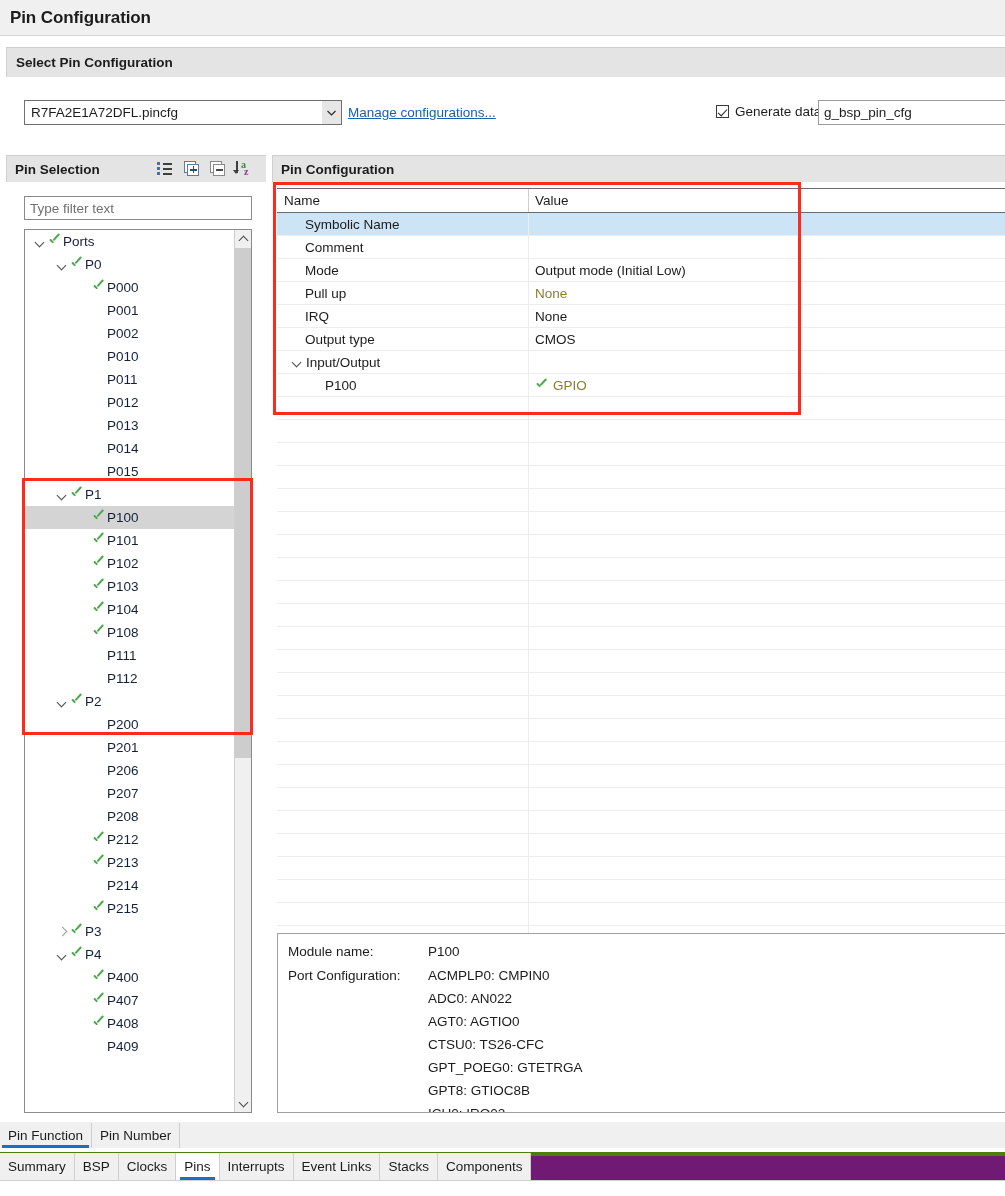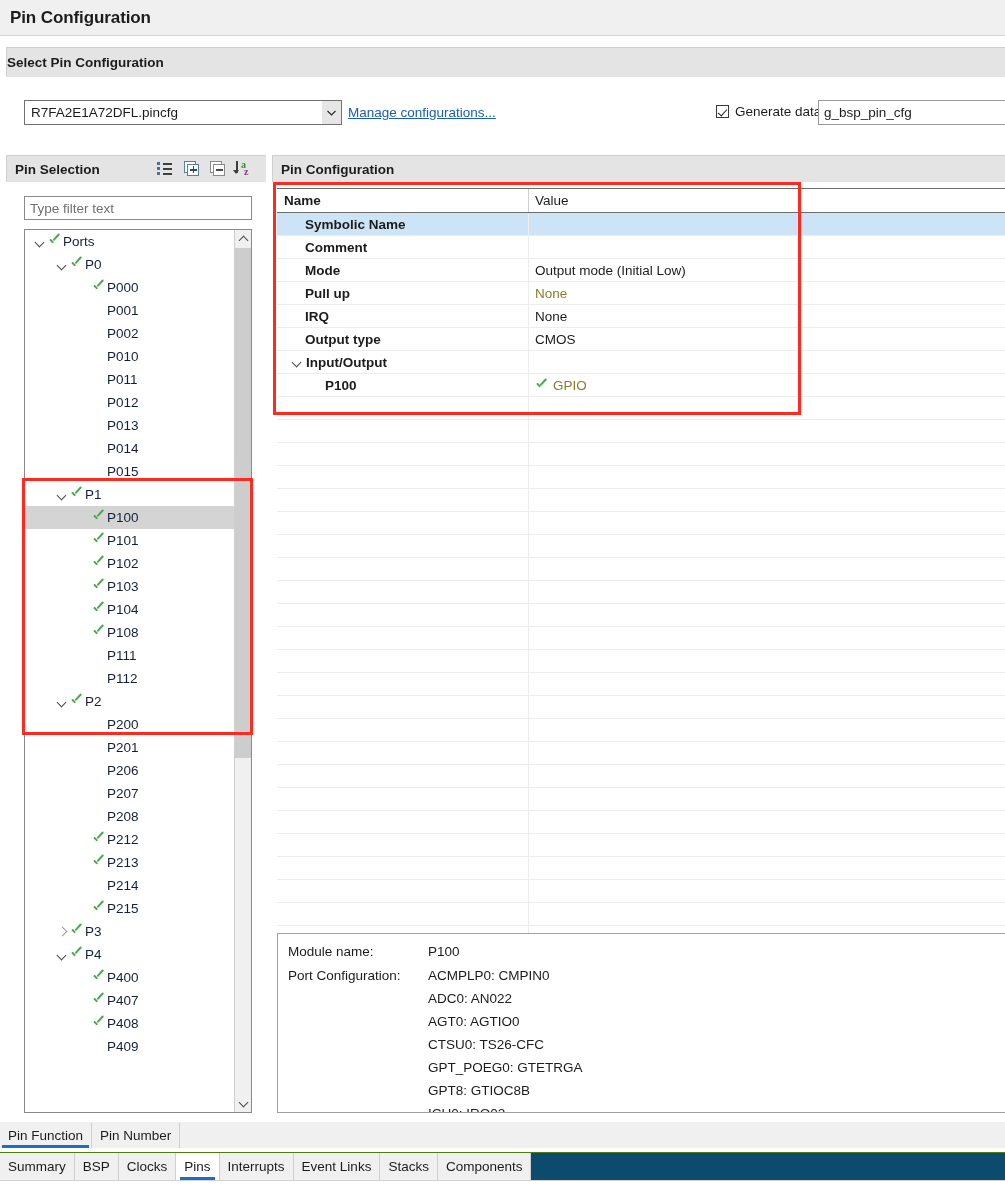--- a/index.html
+++ b/index.html
@@ -29,21 +29,21 @@
 
   
   .section-bar {
     position: absolute; left: 6px; top: 47px; width: 1004px; height: 30px;
     background: #e4e4e4;
     border-top: 1px solid #cfcfcf;
     border-left: 1px solid #cfcfcf;
     display: flex; align-items: center;
   }
   .section-bar .section-title {
-    font-size: 13.5px; font-weight: bold; color: #1c1c1c; 
+    font-size: 13.5px; font-weight: bold; color: #1c1c1c; padding-left: 9px;
   }
   .section-actions {
     position: absolute; left: 618px; top: 0; height: 30px;
     display: flex; align-items: center; gap: 6px;
   }
   .action-link {
     display: flex; align-items: center; gap: 5px;
     font-size: 13.5px; color: #1c1c1c; cursor: default; white-space: nowrap;
   }
 
@@ -229,21 +229,21 @@
   }
   .tbl-row {
     position: relative; height: 23px; width: 735px;
     border-bottom: 1px solid #ededed;
     display: flex; align-items: center;
   }
   .tbl-row.header { border-bottom: 1px solid #6b6b6b; height: 24px; }
   .tbl-row.sel { background: #cde4f7; }
   .cell-name {
     width: 252px; height: 100%; display: flex; align-items: center;
-    border-right: 1px solid #ededed; font-size: 13.5px; padding-left: 7px; font-weight: bold;
+    border-right: 1px solid #ededed; font-size: 13.5px; padding-left: 7px;
   }
   .tbl-row.header .cell-name { border-right: 1px solid #cfcfcf; }
   .cell-val {
     flex: 1; height: 100%; display: flex; align-items: center;
     font-size: 13.5px; padding-left: 6px;
   }
   .ind1 { padding-left: 28px; }
   .ind2 { padding-left: 48px; }
   .twi { width: 14px; height: 14px; position: relative; display:inline-block; margin-left:6px; margin-right:2px;}
   .twi:after {
@@ -291,22 +291,22 @@
     height: 25px; padding: 0 8px; display: flex; align-items: center;
     font-size: 13.5px; background: #f0f0f0; border-right: 1px solid #cfcfcf;
     position: relative;
   }
   .subtab.active { background: #f0f0f0; }
   .subtab.active:after {
     content:""; position:absolute; left:2px; right:2px; bottom:0; height:3px; background:#1a6fc4;
   }
   .maintabs {
     position: absolute; left: 0; top: 1152px; width: 1005px; height: 28px;
-    background: #0c4a6e; display: flex; align-items: flex-end;
-    border-top: 1px solid #4d7c0f;
+    background: #701a75; display: flex; align-items: flex-end;
+    border-top: 4px solid #4d7c0f;
   }
   .maintab {
     height: 27px; padding: 0 8px; display: flex; align-items: center;
     font-size: 13.5px; background: #f0f0f0; border-right: 1px solid #cfcfcf;
     position: relative;
   }
   .maintab.active { background: #ffffff; }
   .maintab.active:after {
     content:""; position:absolute; left:4px; right:4px; bottom:0; height:3px; background:#1a6fc4;
   }

